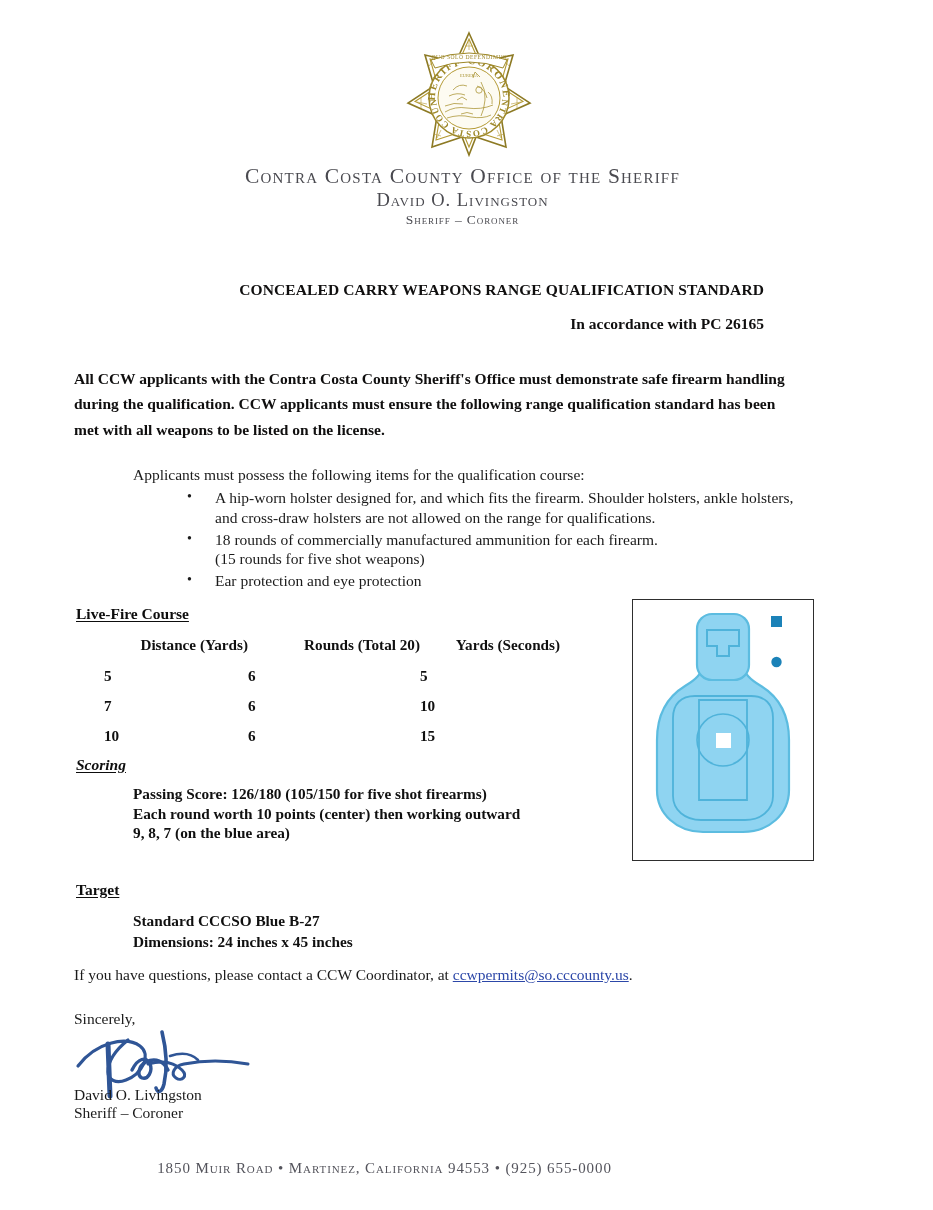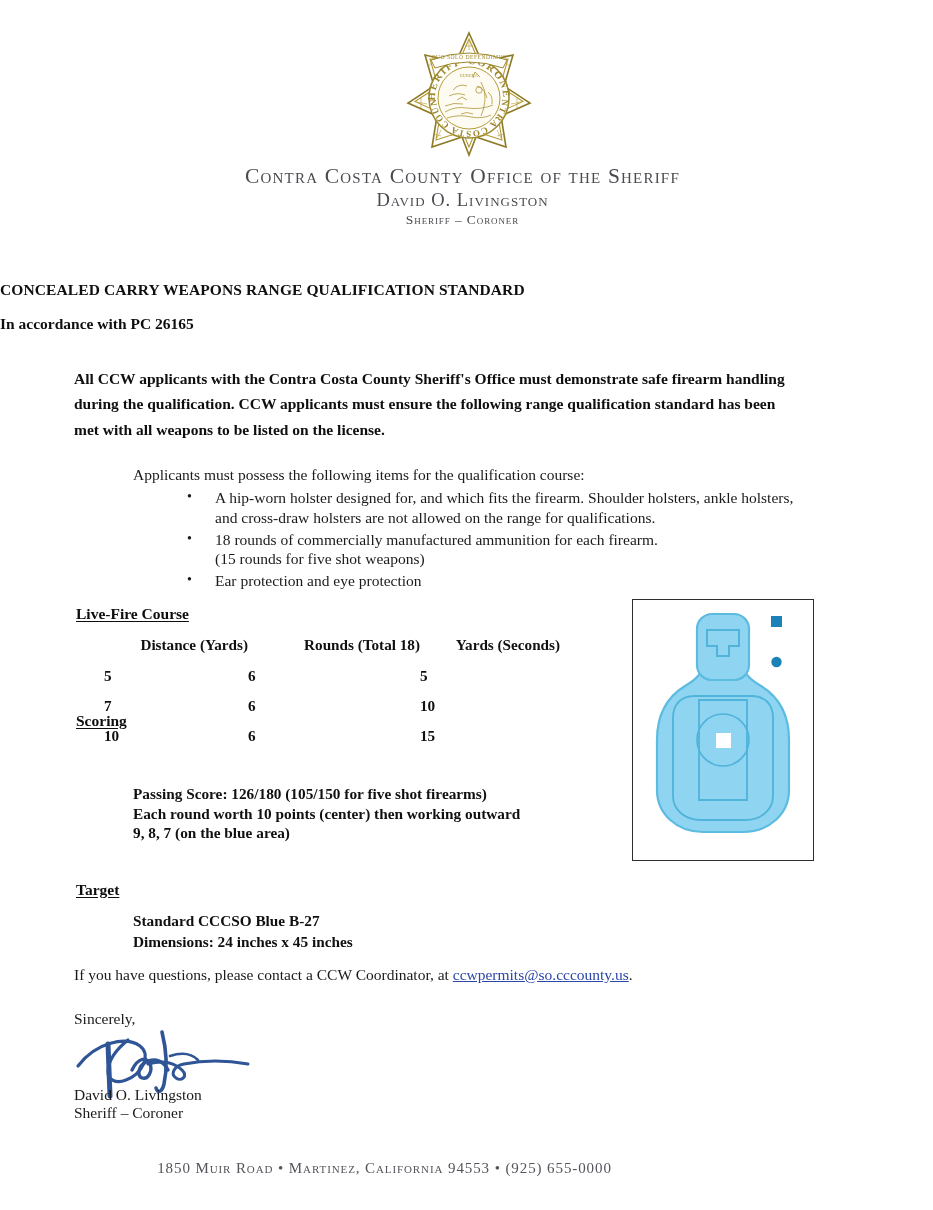--- a/index.html
+++ b/index.html
@@ -41,21 +41,21 @@
   }
   #lh-office { top: 164px; font-size: 21.5px; letter-spacing: 1.2px; }
   #lh-name   { top: 190px; font-size: 18.5px; letter-spacing: 1.0px; }
   #lh-role   { top: 212px; font-size: 13.5px; letter-spacing: 0.9px; }
 
   
   .title-line {
     position: absolute;
     left: 0;
     width: 764px;
-    text-align: left;
+    text-align: right;
     font-weight: bold;
     font-size: 15.5px;
     color: #100f0f;
   }
   #title-1 { top: 281px; letter-spacing: 0.1px; }
   #title-2 { top: 298px; }
   #title-3 { top: 315px; }
 
   
   #intro {
@@ -110,21 +110,21 @@
   .section-head {
     position: absolute;
     left: 76px;
     font-weight: bold;
     font-size: 15.5px;
     color: #0d0d0d;
     text-decoration: underline;
     text-underline-offset: 2px;
   }
   #head-livefire { top: 605px; }
-  #head-scoring  { top: 712px; }
+  #head-scoring  { top: 756px; font-style: italic; }
   #head-target   { top: 881px; }
 
   
   #lf-table {
     position: absolute;
     left: 104px;
     top: 636px;
     border-collapse: collapse;
     font-size: 15.2px;
     font-weight: bold;
@@ -322,21 +322,21 @@
       <span class="bullet">•</span>
       <span>Ear protection and eye protection</span>
     </li>
   </ul>
 
   <div class="section-head" id="head-livefire">Live-Fire Course</div>
   <table id="lf-table">
     <thead>
       <tr>
         <th class="col-distance">Distance (Yards)</th>
-        <th class="col-rounds">Rounds (Total 18)</th>
+        <th class="col-rounds">Rounds (Total 20)</th>
         <th class="col-time">Yards (Seconds)</th>
       </tr>
     </thead>
     <tbody>
       <tr>
         <td>5</td>
         <td>6</td>
         <td>5</td>
       </tr>
       <tr>

